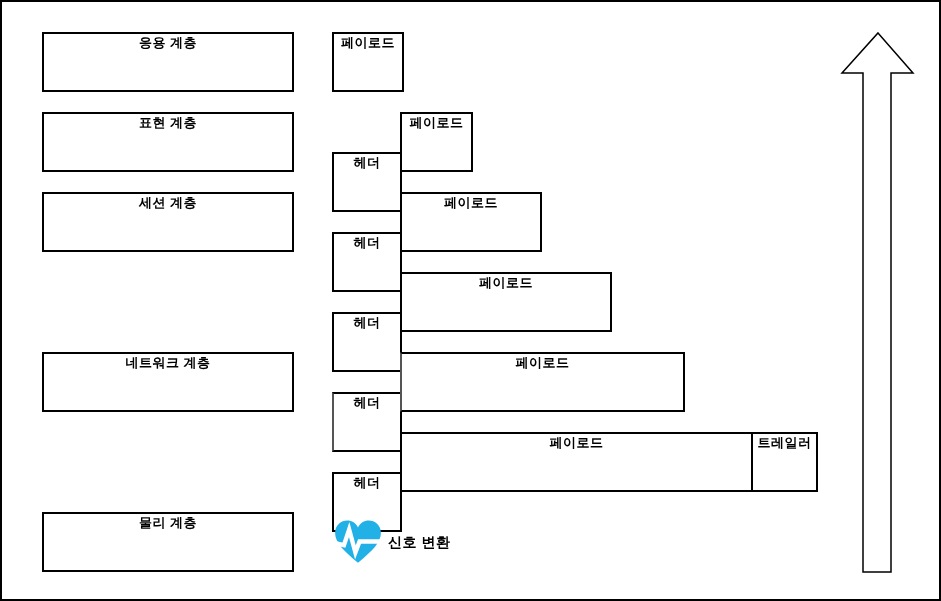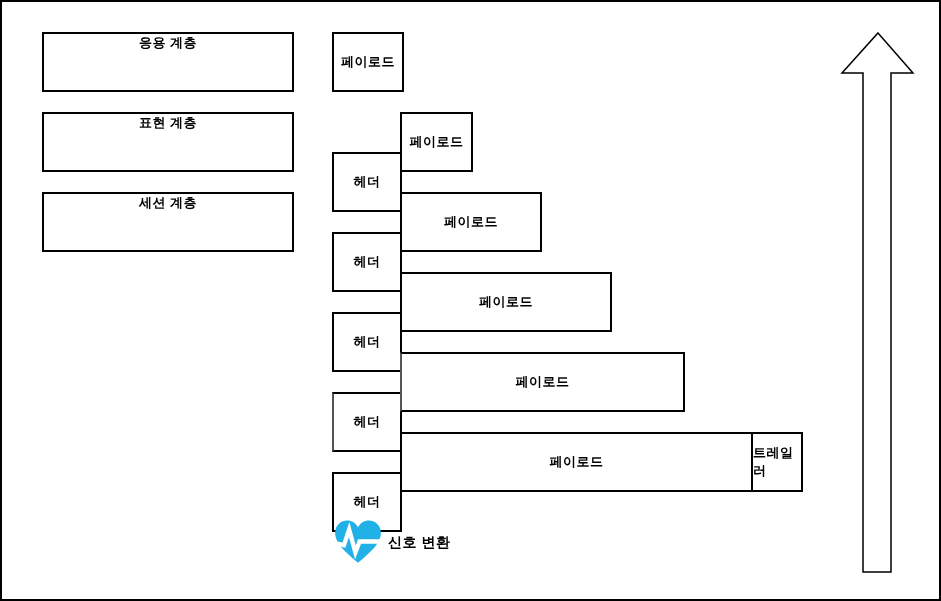--- a/index.html
+++ b/index.html
@@ -34,36 +34,35 @@
     left: 330px;
     height: 60px;
     display: flex;
   }
   .cell {
     box-sizing: border-box;
     border: 2px solid #000;
     background: #fff;
     height: 60px;
     display: flex;
-    align-items: center;
     justify-content: center;
     font-size: 13px;
     font-weight: bold;
     color: #000;
     letter-spacing: 0.5px;
   }
   .cell + .cell { margin-left: -2px; }
   .w-header  { width: 70px; margin-top: 40px; }
   .w-p1 { width: 72px; }
   .w-p2 { width: 73px; }
   .w-p3 { width: 142px; }
   .w-p4 { width: 212px; }
   .w-p5 { width: 285px; }
   .w-p6 { width: 353px; }
-  .w-trailer { width: 52px; }
+  .w-trailer { width: 67px; }
   .signal-row {
     position: absolute;
     left: 331px;
     top: 512px;
     height: 58px;
     display: flex;
     align-items: center;
     justify-content: space-between;
   }
   .signal-label {
@@ -81,20 +80,26 @@
 <div id="canvas">
 
   <div class="layer-box" style="top:30px">
       <span>응용 계층</span>
     </div>
   <div class="layer-box" style="top:190px">
       <span>세션 계층</span>
     </div>
   <div class="layer-box" style="top:110px">
       <span>표현 계층</span>
+    </div>
+  <div class="layer-box" style="top:350px">
+      <span>네트워크 계층</span>
+    </div>
+  <div class="layer-box" style="top:510px">
+      <span>물리 계층</span>
     </div>
 
   <div class="packet-row" style="top:30px">
     <div class="cell w-p1">
         <span>페이로드</span>
       </div>
   </div>
 
   <div class="packet-row" style="top:110px">
     <div class="cell w-header">

